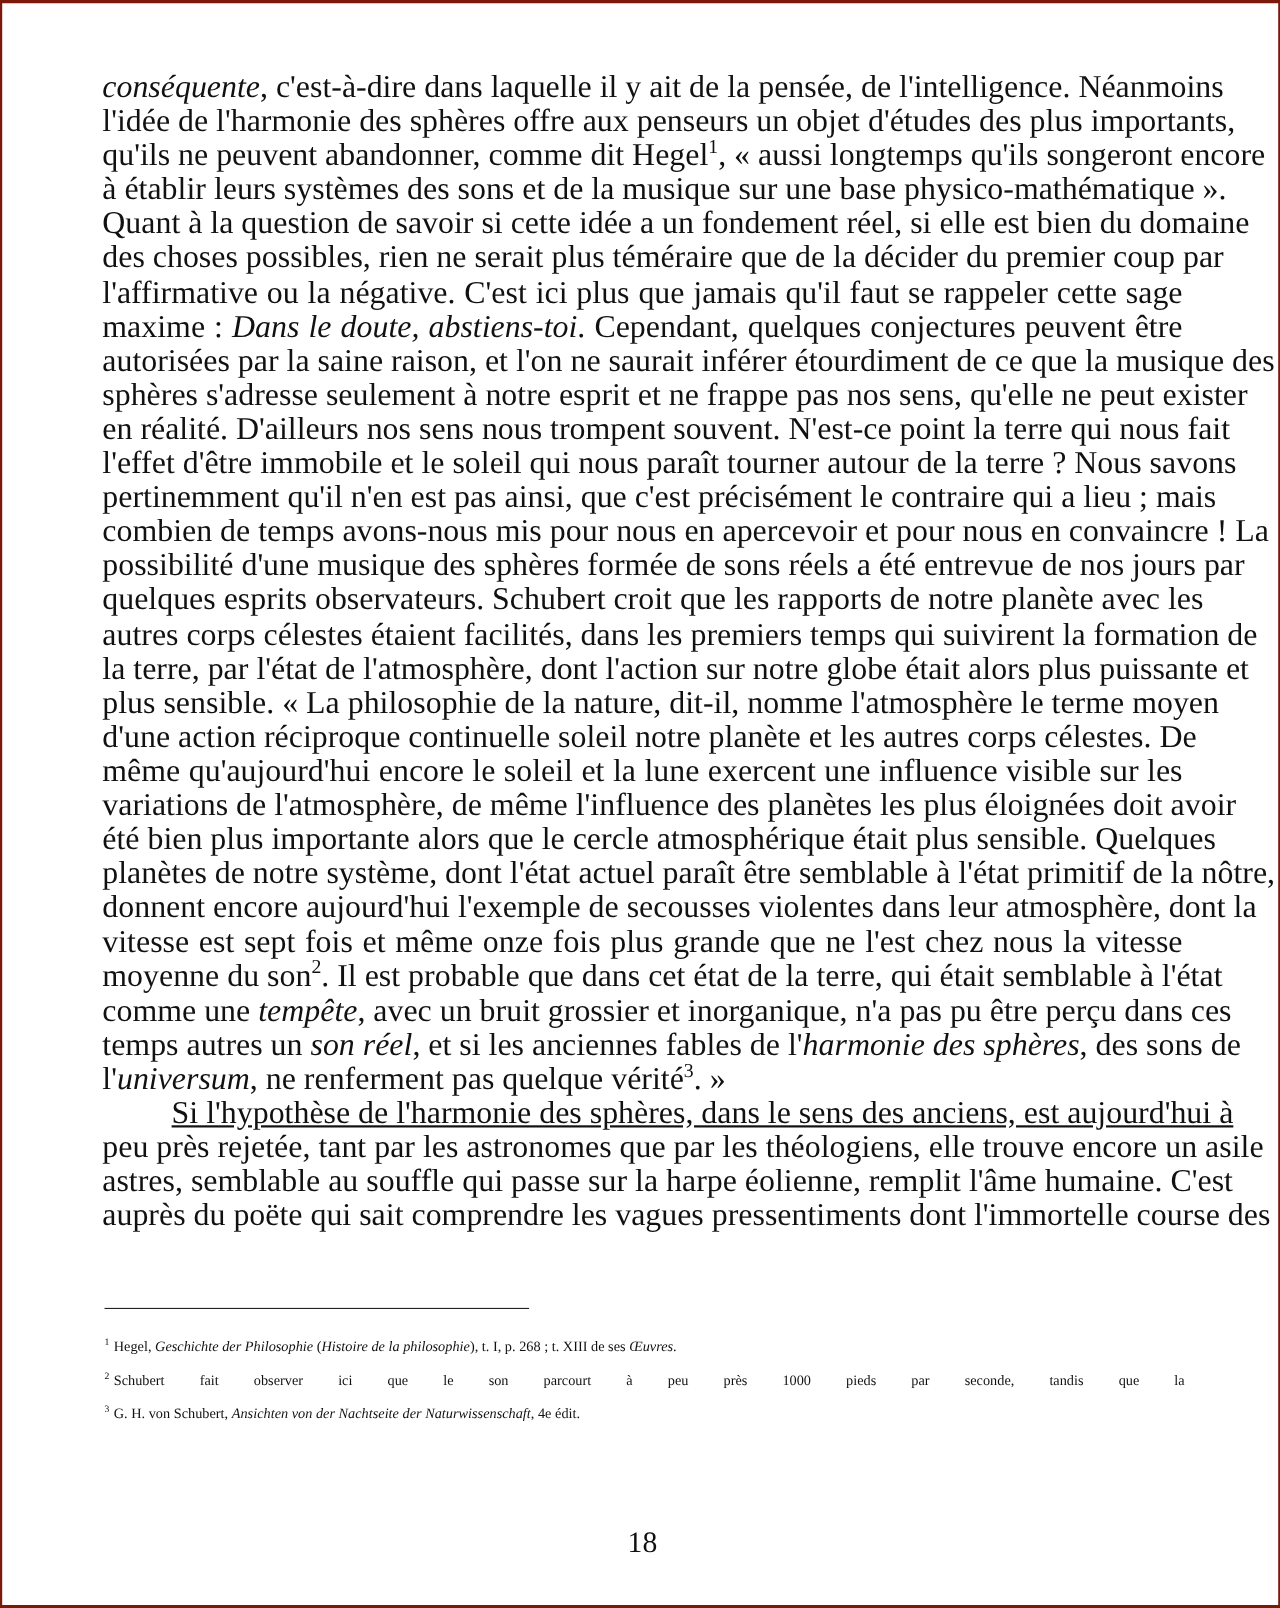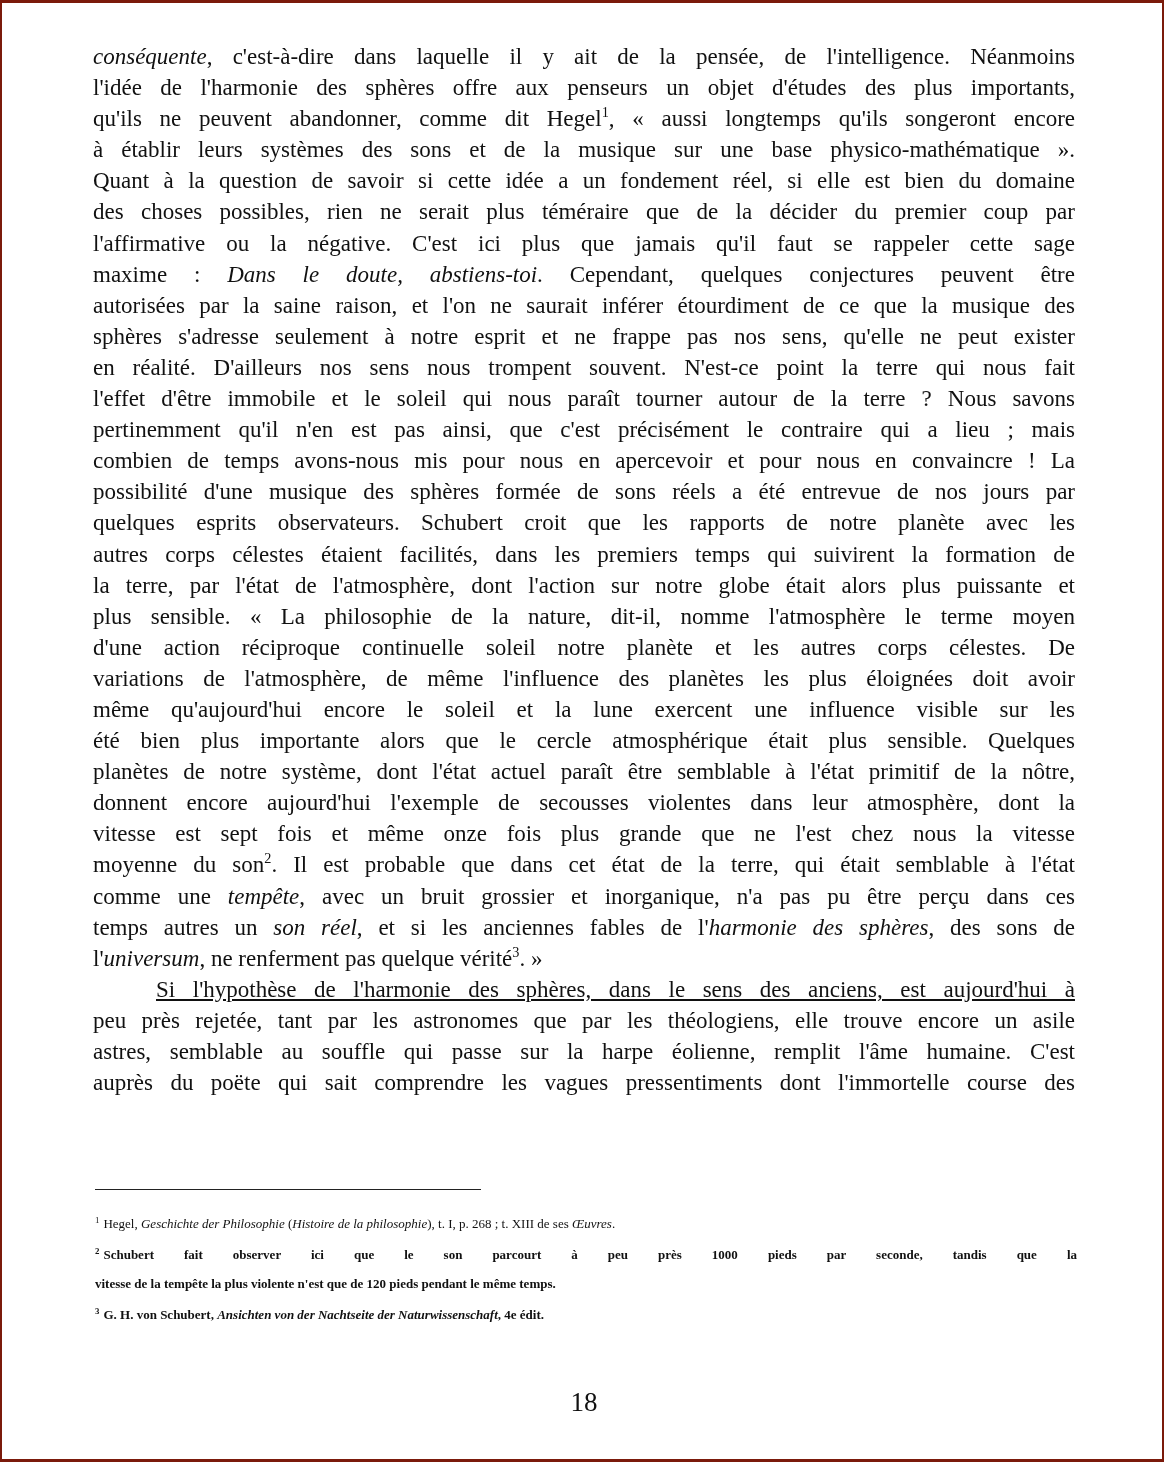--- a/index.html
+++ b/index.html
@@ -11,23 +11,23 @@
     border-top: 3px solid #7b1a0b;
     border-left: 2px solid #7b1a0b;
     border-right: 2px solid #7b1a0b;
     border-bottom: 3px solid #7b1a0b;
     background: #ffffff;
     font-family: "Liberation Serif", "DejaVu Serif", serif;
     color: #111111;
   }
   .body-text {
     position: absolute;
-    left: 91px; top: 38px;
+    left: 91px; top: 61px;
     width: 982px;
-    font-size: 23px;
+    font-size: 29px;
     line-height: 31.1px;
     text-align: justify;
   }
   .line { display: block; text-align: justify; text-align-last: justify; white-space: nowrap; }
   .line.last { text-align-last: left; }
   sup { font-size: 0.62em; line-height: 0; vertical-align: 0.62em; }
   .footnote-rule {
     position: absolute;
     left: 93px; top: 1186px;
     width: 386px; height: 0;
@@ -35,21 +35,21 @@
   }
   .footnotes {
     position: absolute;
     left: 93px; top: 1206px;
     width: 982px;
     font-size: 13px;
     line-height: 29.5px;
     text-align: justify;
   }
   .footnotes .fn { margin: 0; }
-  .footnotes .fn + .fn { margin-top: 1px; font-weight: bold; }
+  .footnotes .fn + .fn { margin-top: 1px; }
   .fn-mark { font-size: 0.68em; vertical-align: 0.55em; line-height: 0; margin-right: 4px; }
   .page-number {
     position: absolute;
     left: 0; width: 1164px;
     top: 1384px;
     text-align: center;
     font-size: 27px;
   }
 </style>
 </head>
@@ -70,42 +70,41 @@
       <span class="line"><span>en réalité. D'ailleurs nos sens nous trompent souvent. N'est-ce point la terre qui nous fait</span></span>
       <span class="line"><span>l'effet d'être immobile et le soleil qui nous paraît tourner autour de la terre ? Nous savons</span></span>
       <span class="line"><span>pertinemment qu'il n'en est pas ainsi, que c'est précisément le contraire qui a lieu ; mais</span></span>
       <span class="line"><span>combien de temps avons-nous mis pour nous en apercevoir et pour nous en convaincre ! La</span></span>
       <span class="line"><span>possibilité d'une musique des sphères formée de sons réels a été entrevue de nos jours par</span></span>
       <span class="line"><span>quelques esprits observateurs. Schubert croit que les rapports de notre planète avec les</span></span>
       <span class="line"><span>autres corps célestes étaient facilités, dans les premiers temps qui suivirent la formation de</span></span>
       <span class="line"><span>la terre, par l'état de l'atmosphère, dont l'action sur notre globe était alors plus puissante et</span></span>
       <span class="line"><span>plus sensible. « La philosophie de la nature, dit-il, nomme l'atmosphère le terme moyen</span></span>
       <span class="line"><span>d'une action réciproque continuelle soleil notre planète et les autres corps célestes. De</span></span>
+      <span class="line"><span>même qu'aujourd'hui encore le soleil et la lune exercent une influence visible sur les</span></span>
       <span class="line"><span>variations de l'atmosphère, de même l'influence des planètes les plus éloignées doit avoir</span></span>
-      <span class="line"><span>même qu'aujourd'hui encore le soleil et la lune exercent une influence visible sur les</span></span>
       <span class="line"><span>été bien plus importante alors que le cercle atmosphérique était plus sensible. Quelques</span></span>
       <span class="line"><span>planètes de notre système, dont l'état actuel paraît être semblable à l'état primitif de la nôtre,</span></span>
       <span class="line"><span>donnent encore aujourd'hui l'exemple de secousses violentes dans leur atmosphère, dont la</span></span>
       <span class="line"><span>vitesse est sept fois et même onze fois plus grande que ne l'est chez nous la vitesse</span></span>
       <span class="line"><span>moyenne du son</span><sup>2</sup><span>. Il est probable que dans cet état de la terre, qui était semblable à l'état</span></span>
       <span class="line"><span>comme une </span><i>tempête</i><span>, avec un bruit grossier et inorganique, n'a pas pu être perçu dans ces</span></span>
       <span class="line"><span>temps autres un </span><i>son réel</i><span>, et si les anciennes fables de l'</span><i>harmonie des sphères</i><span>, des sons de</span></span>
       <span class="line last"><span>l'</span><i>universum</i><span>, ne renferment pas quelque vérité</span><sup>3</sup><span>. »</span></span>
       <span class="line" style="text-indent: 63px; text-decoration: underline;"><span>Si l'hypothèse de l'harmonie des sphères, dans le sens des anciens, est aujourd'hui à</span></span>
       <span class="line"><span>peu près rejetée, tant par les astronomes que par les théologiens, elle trouve encore un asile</span></span>
       <span class="line"><span>astres, semblable au souffle qui passe sur la harpe éolienne, remplit l'âme humaine. C'est</span></span>
       <span class="line"><span>auprès du poëte qui sait comprendre les vagues pressentiments dont l'immortelle course des</span></span>
     </div>
   <div class="footnote-rule"></div>
   <div class="footnotes" id="footnotes">
       <div class="fn">
         <span class="line last"><span class="fn-mark">1</span><span>Hegel, </span><i>Geschichte der Philosophie</i><span> (</span><i>Histoire de la philosophie</i><span>), t. I, p. 268 ; t. XIII de ses </span><i>Œuvres</i><span>.</span></span>
       </div>
       <div class="fn">
         <span class="line"><span class="fn-mark">2</span><span>Schubert fait observer ici que le son parcourt à peu près 1000 pieds par seconde, tandis que la</span></span>
-        <span class="line last"><span>vitesse de la tempête la plus violente n'est que de 120 pieds pendant le même temps.</span></span>
       </div>
       <div class="fn">
         <span class="line last"><span class="fn-mark">3</span><span>G. H. von Schubert, </span><i>Ansichten von der Nachtseite der Naturwissenschaft</i><span>, 4e édit.</span></span>
       </div>
     </div>
   <div class="page-number">18</div>
 </div>
 
 </body></html>

